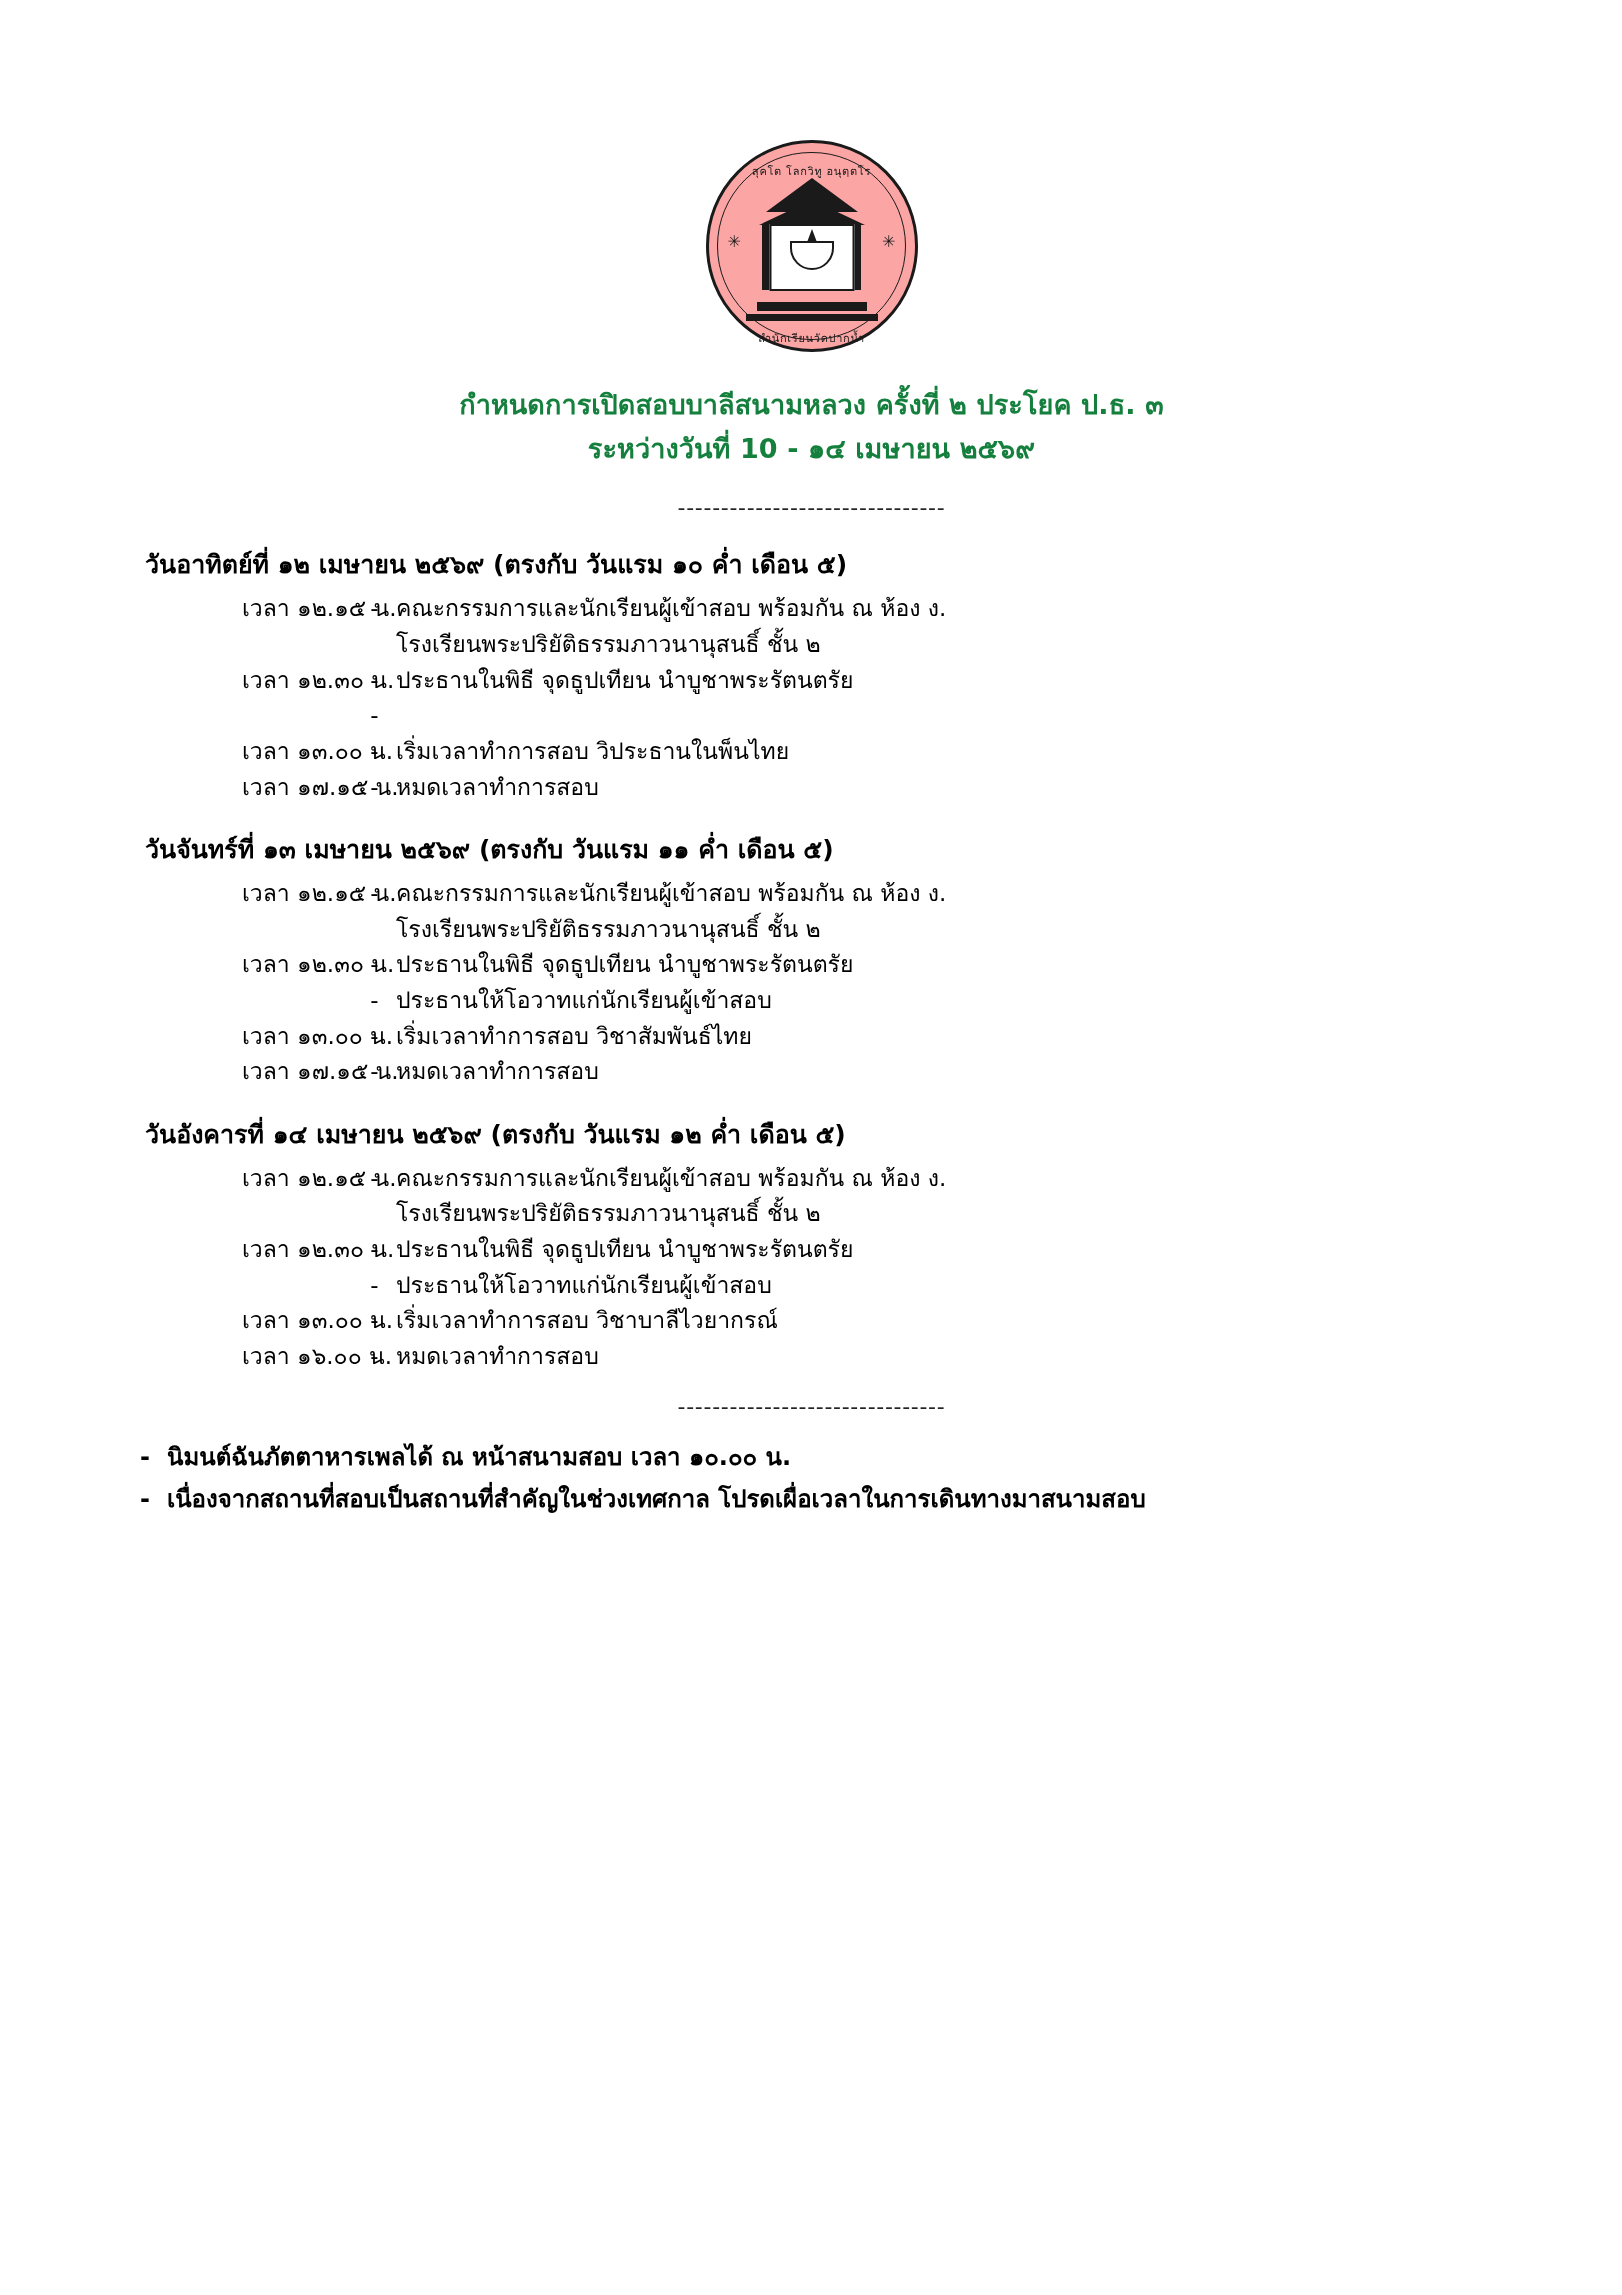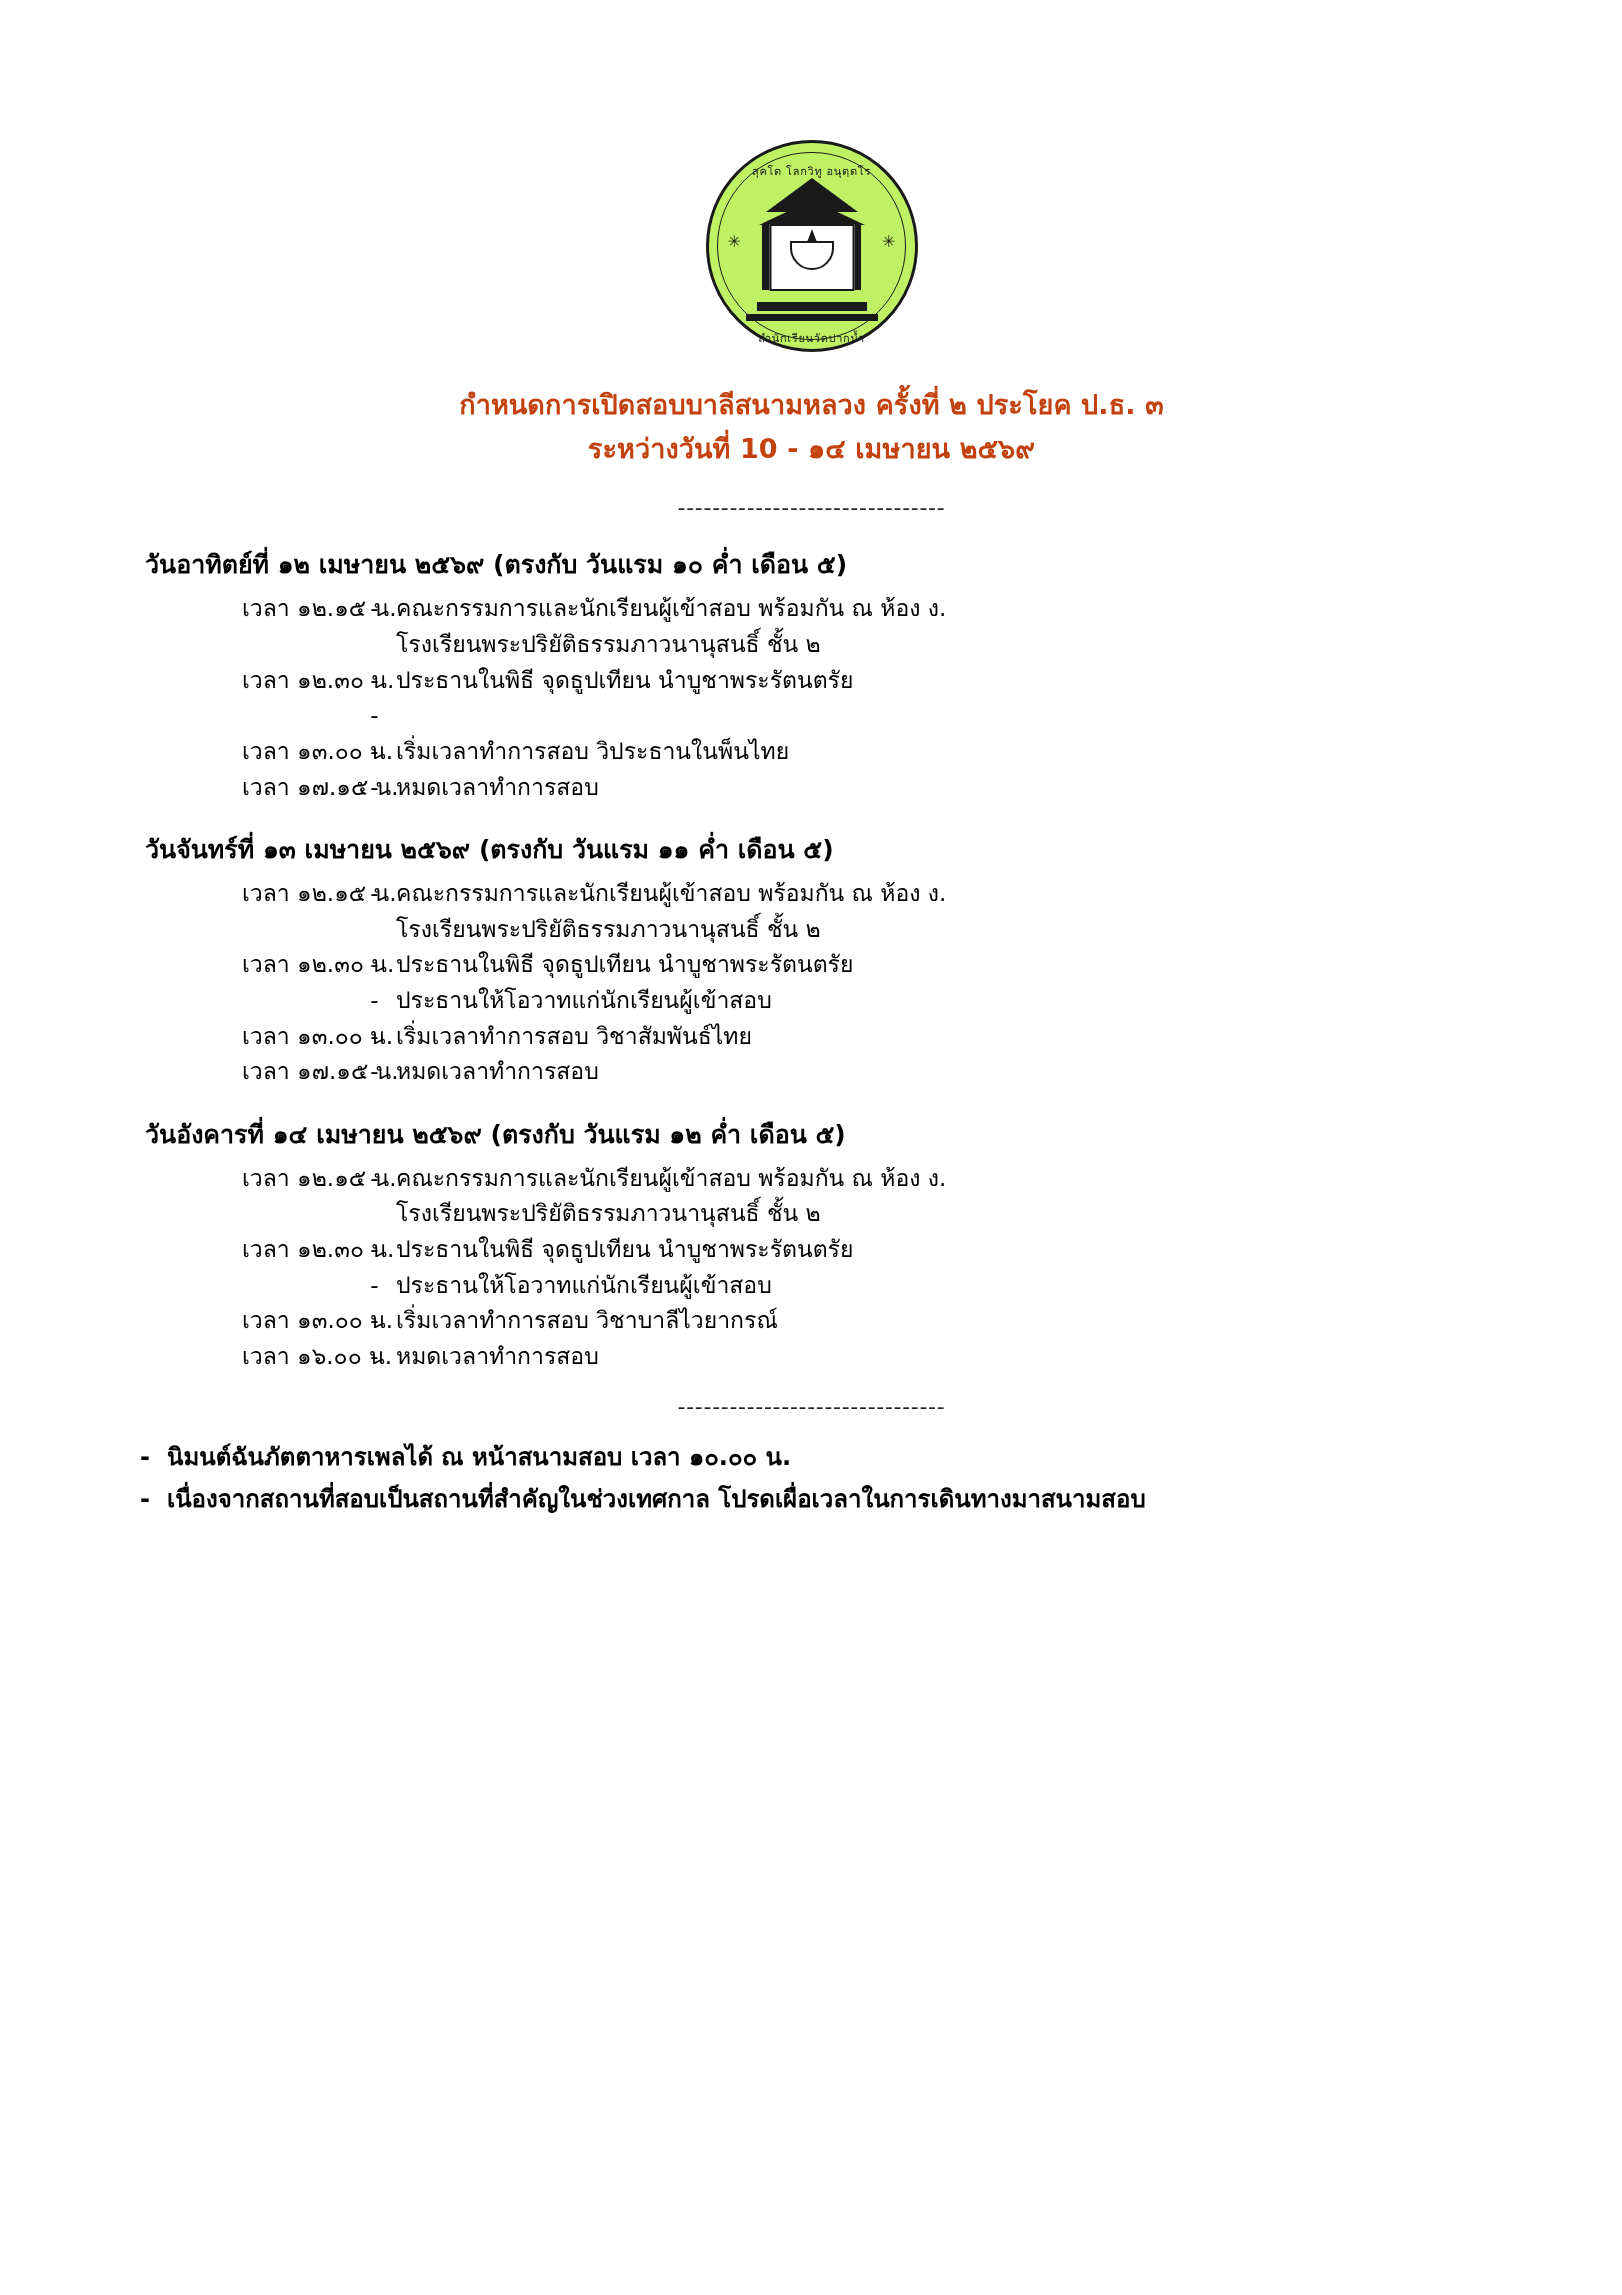--- a/index.html
+++ b/index.html
@@ -31,21 +31,21 @@
   }
   .emblem {
     width: 206px;
     height: 206px;
     border-radius: 50%;
     border: 3.7px solid #1a1a1a;
     position: relative;
     display: flex;
     align-items: center;
     justify-content: center;
-    background: #bef264;
+    background: #fca5a5;
   }
   .emblem .inner-ring {
     position: absolute;
     top: 8.8px; left: 8.8px; right: 8.8px; bottom: 8.8px;
     border: 1.5px solid #1a1a1a;
     border-radius: 50%;
   }
   .emblem .arch {
     position: absolute;
     top: 35px;
@@ -145,21 +145,21 @@
   
   .title-block {
     margin-top: 31px;
     text-align: center;
   }
   .title-line {
     font-size: 27px;
     font-weight: bold;
     line-height: 1.62;
     letter-spacing: 0.1px;
-    color: #c2410c;
+    color: #15803d;
   }
   .divider {
     text-align: center;
     margin-top: 25px;
     margin-bottom: 13.2px;
     font-size: 22px;
     letter-spacing: 0.7px;
     color: #222;
   }
   .divider-bottom {

